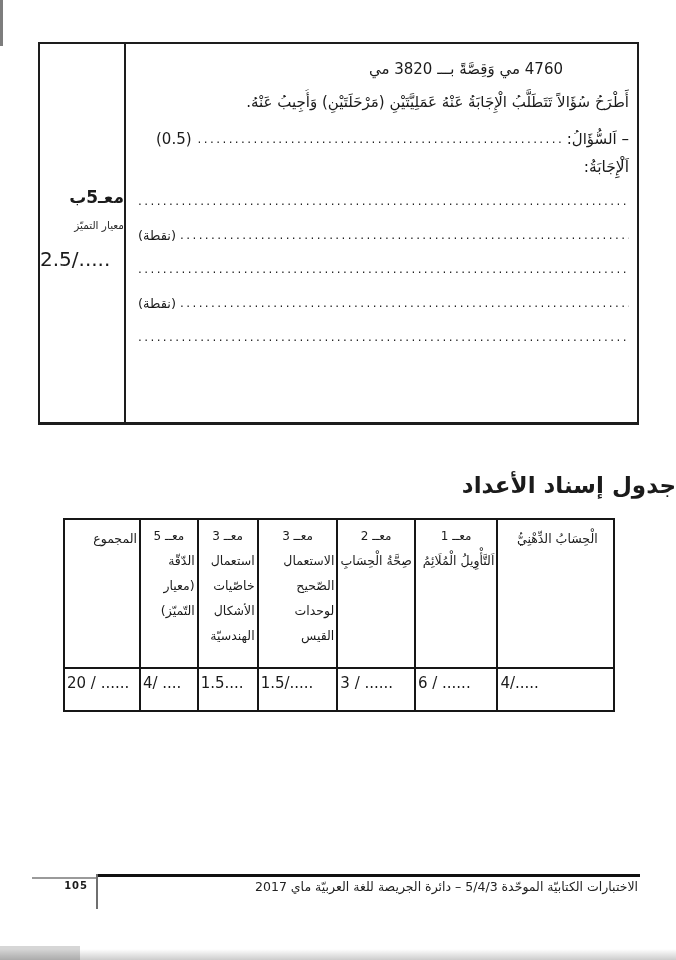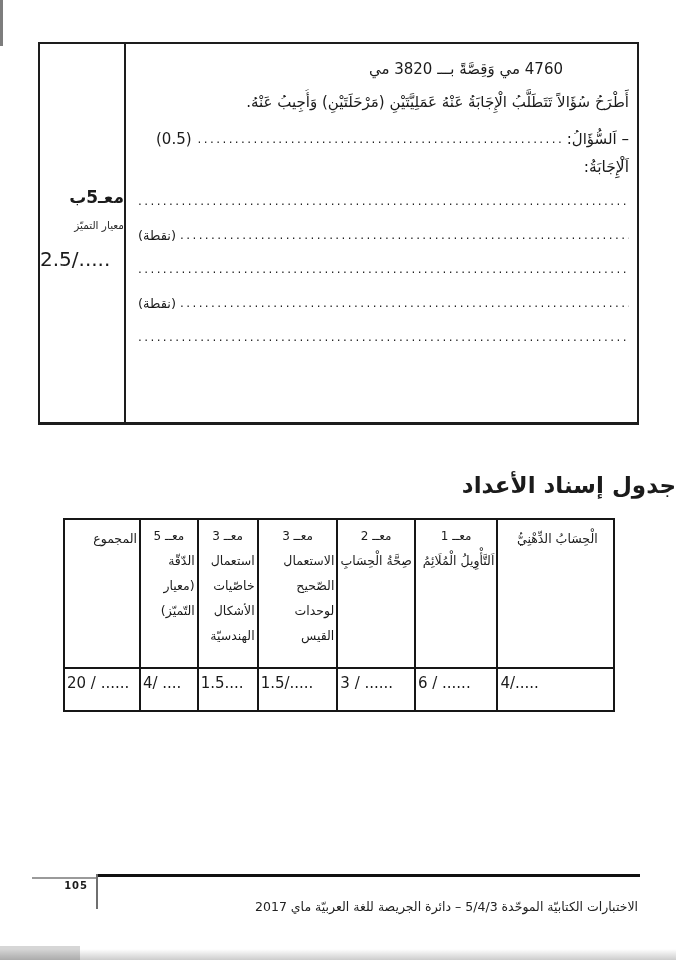--- a/index.html
+++ b/index.html
@@ -43,21 +43,21 @@
   .c0 .cname{max-width:84px;margin:1px auto 0;}
   td.vcell{height:34px;direction:ltr;text-align:left;font-size:15px;
            padding:6px 4px 2px 7px;white-space:nowrap;overflow:hidden;vertical-align:middle;}
   
   .f-grayline{position:absolute;left:32px;top:877px;width:64px;height:2px;background:#9a9a9a;}
   .f-blackline{position:absolute;left:97px;top:874px;width:543px;height:3px;background:#101010;}
   .f-vbar{position:absolute;left:96px;top:874px;width:2px;height:35px;background:#6f6f6f;}
   .f-pagenum{position:absolute;left:36px;top:880px;width:52px;text-align:right;
              font-size:10px;font-weight:bold;letter-spacing:1px;}
   .f-attr{position:absolute;left:105px;top:879px;width:533px;direction:rtl;text-align:right;
-          font-size:12.5px;color:#222;margin-top:20px;}
+          font-size:12.5px;color:#222;}
   
   .art-topleft{position:absolute;left:0;top:0;width:3px;height:46px;background:#7d7d7d;}
   .art-bottom{position:absolute;left:0;right:0;bottom:0;height:11px;
               background:linear-gradient(to bottom,rgba(0,0,0,0),rgba(0,0,0,0.20));}
   .art-bottomleft{position:absolute;left:0;bottom:0;width:80px;height:14px;background:rgba(0,0,0,0.16);}
 </style>
 </head>
 <body>
 
 <div class="page">

